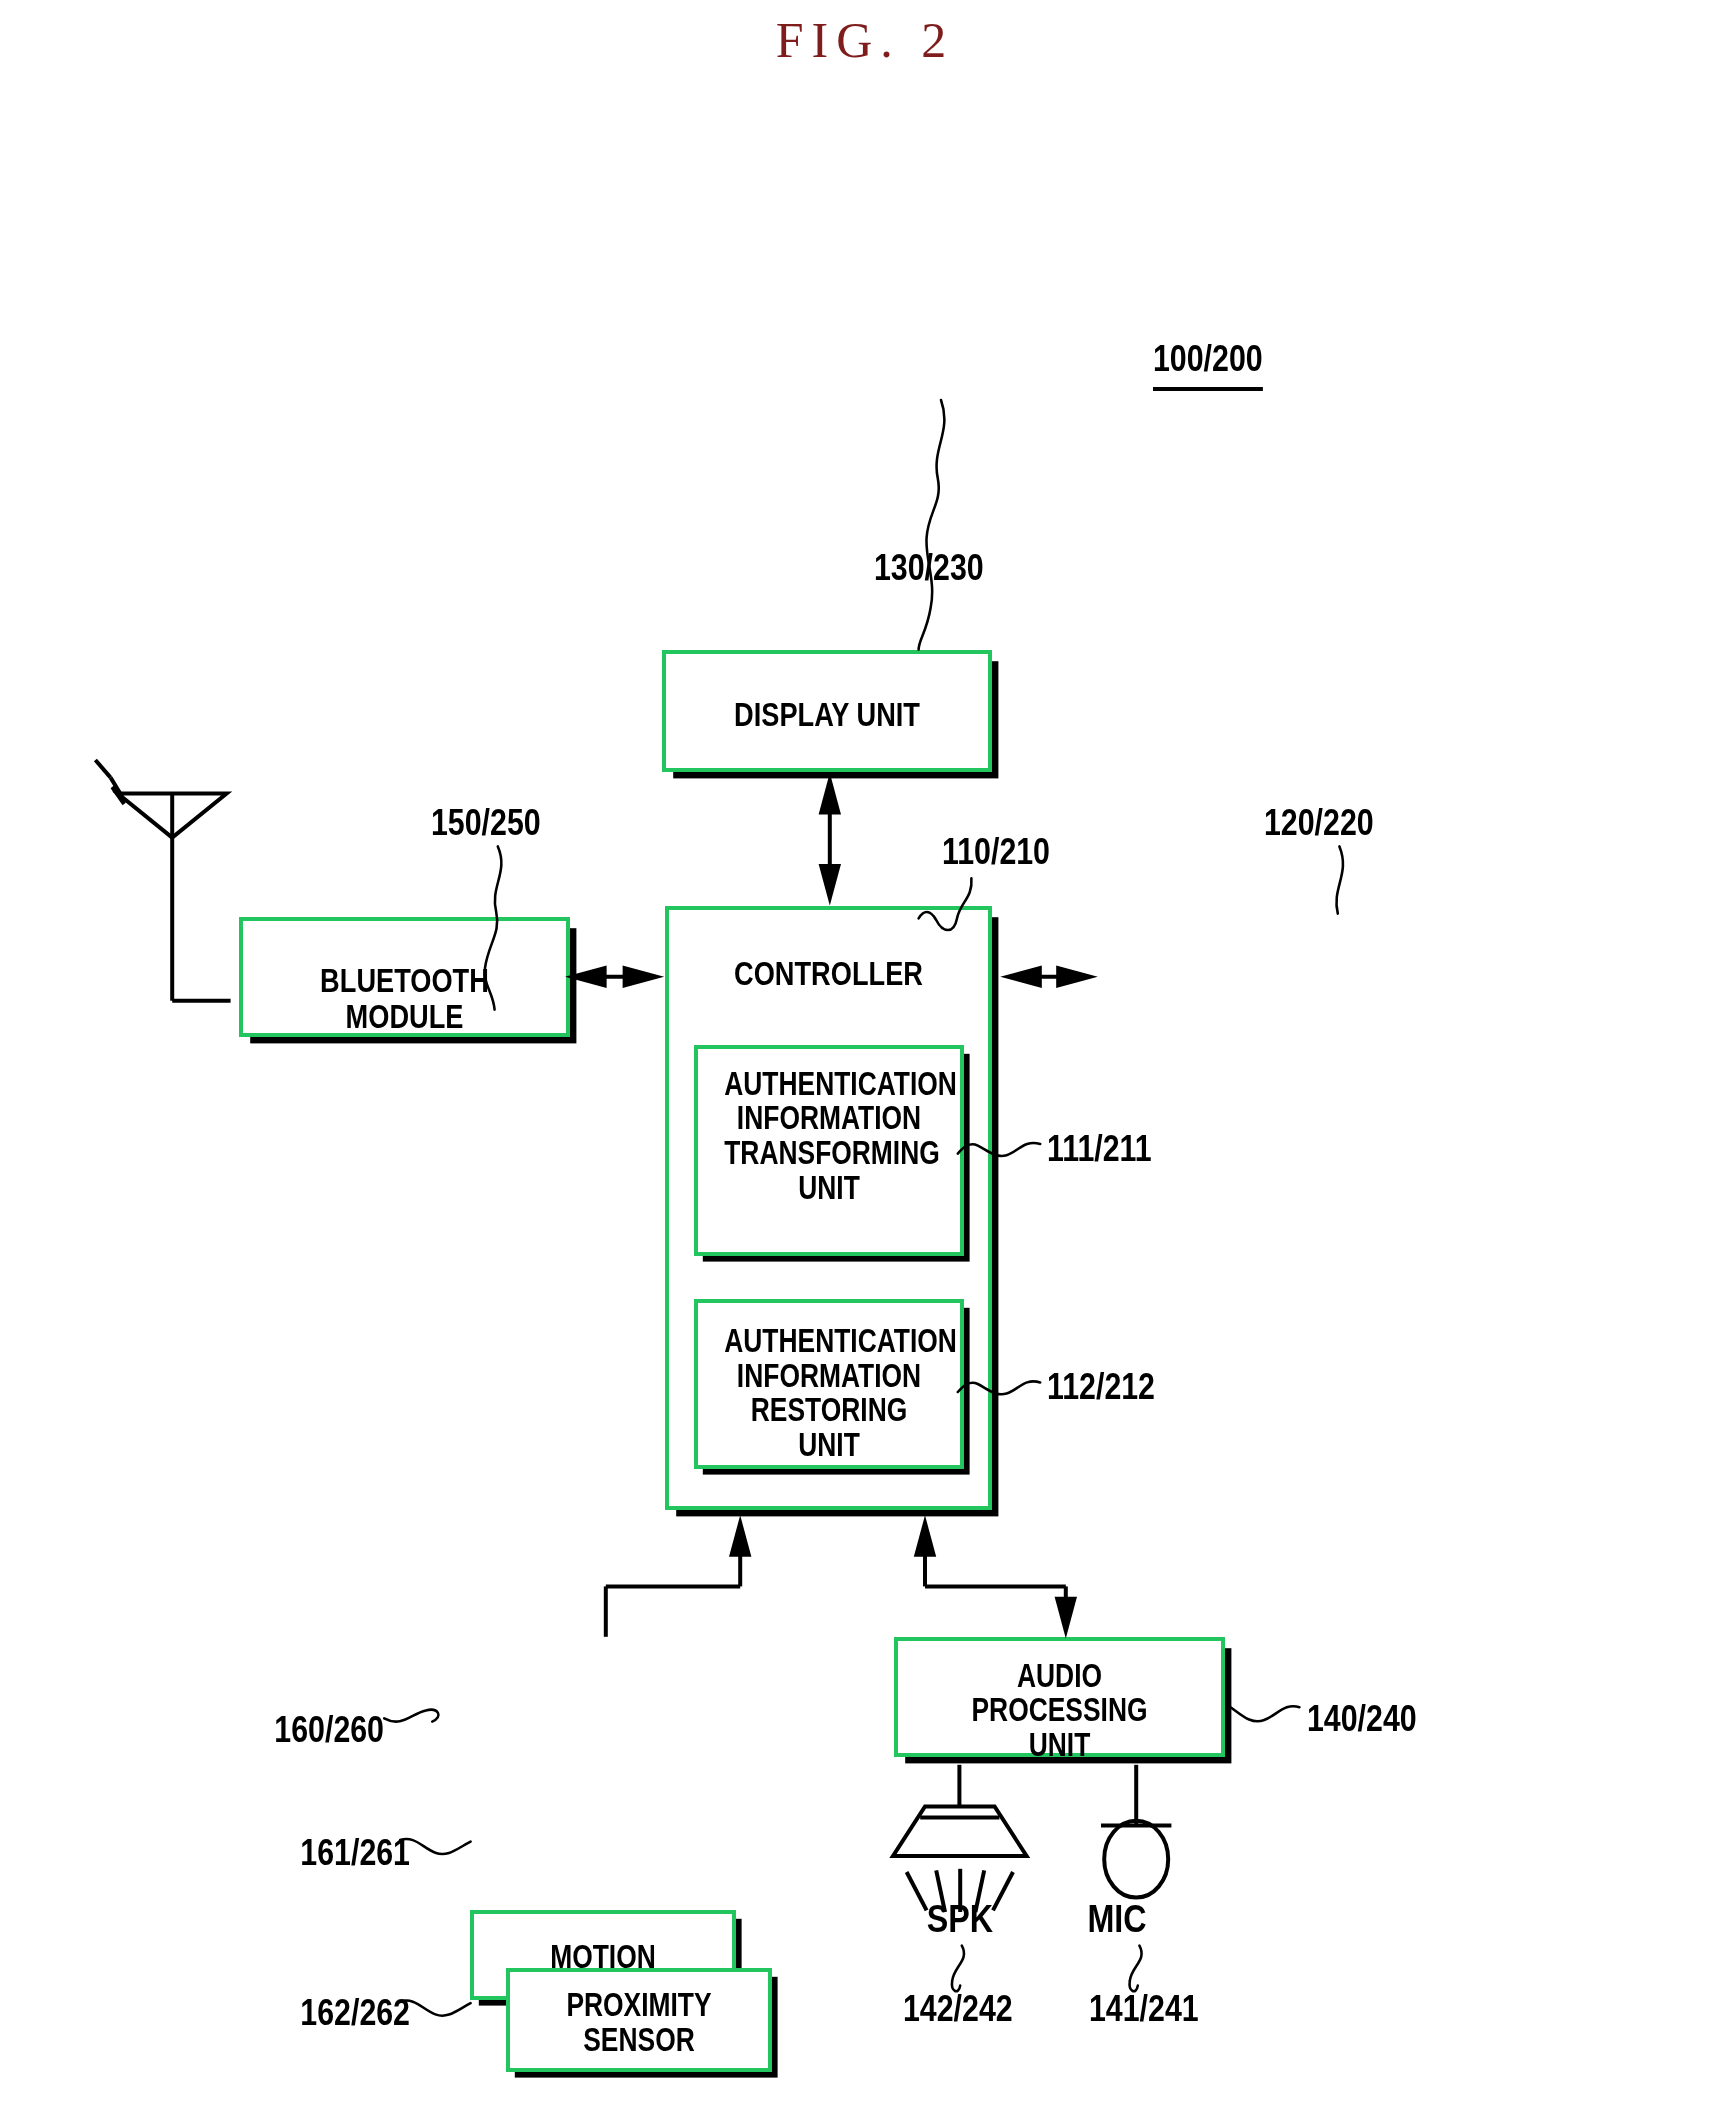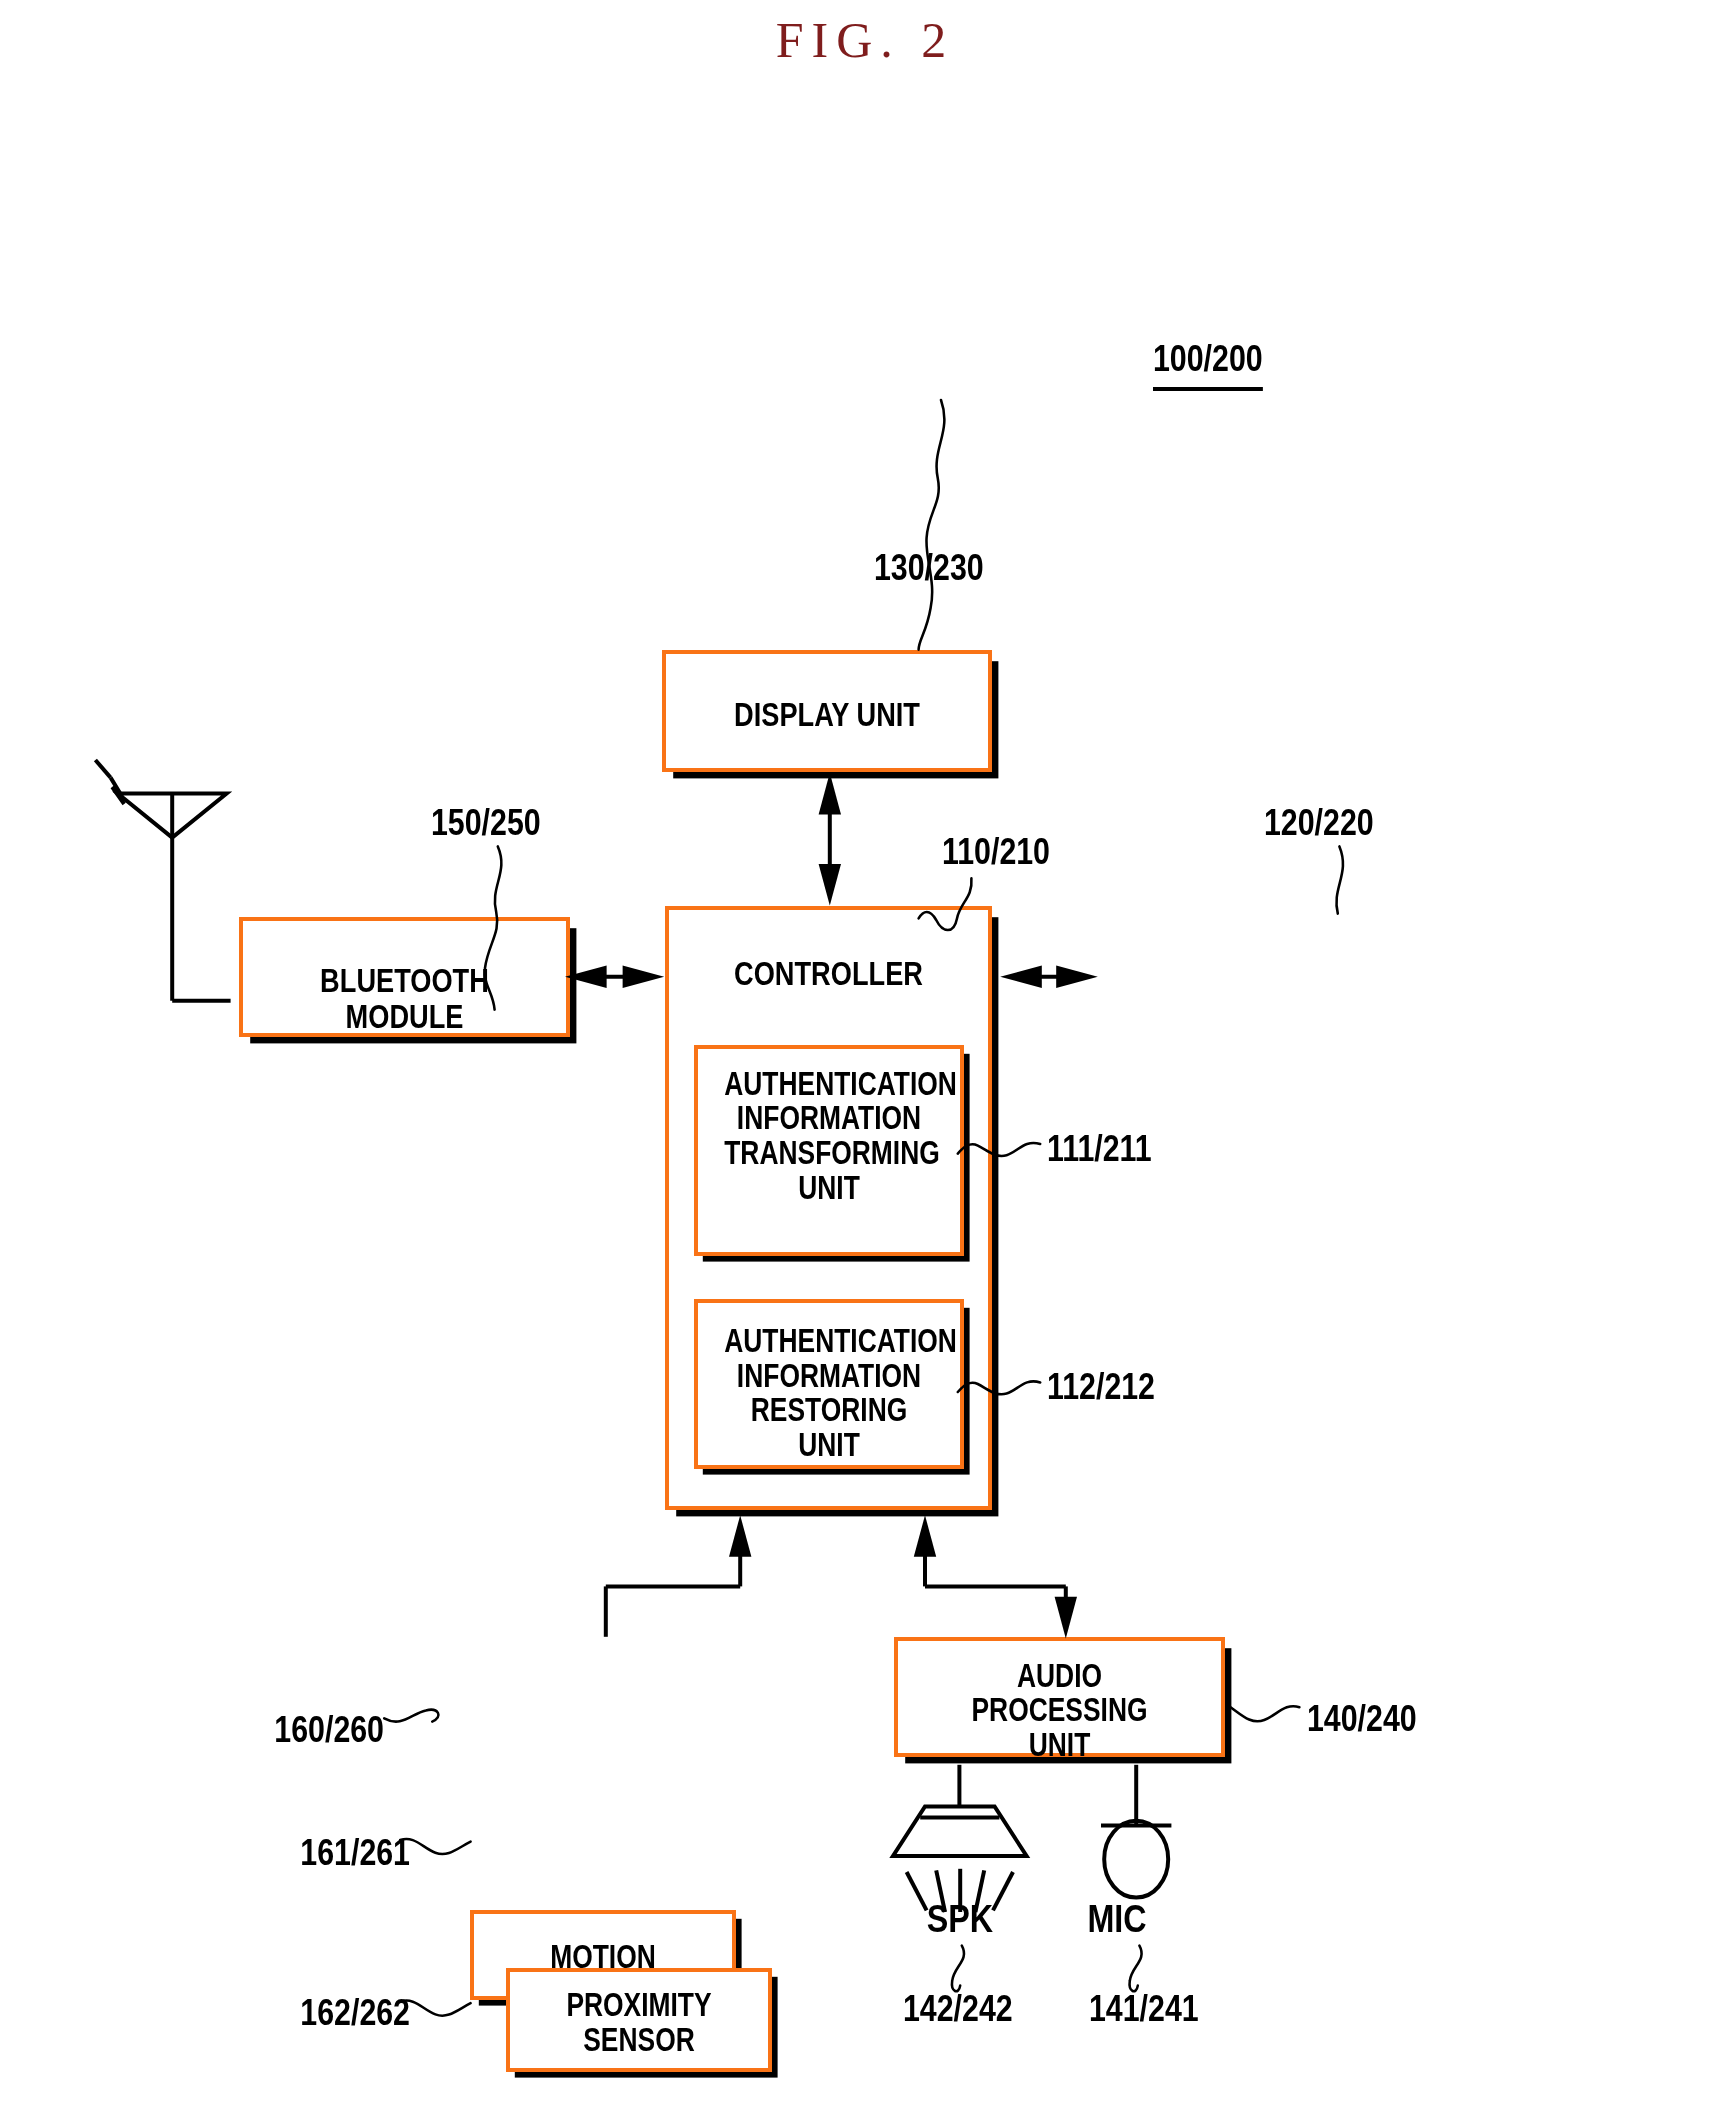--- a/index.html
+++ b/index.html
@@ -29,21 +29,21 @@
     font-size: 50px;
     letter-spacing: 8px;
     color: #7f1d1d;
   }
 
   
   .box {
     position: absolute;
     box-sizing: border-box;
     background: #fff;
-    border: 4px solid #f97316;
+    border: 4px solid #22c55e;
     box-shadow: 8.8px 8.8px 0 -2.4px #000;
   }
   .box.inner {
     border-width: 4px;
     box-shadow: 7.2px 7.2px 0 -1.6px #000;
   }
   .box-label {
     position: absolute;
     left: 0;
     width: 100%;

